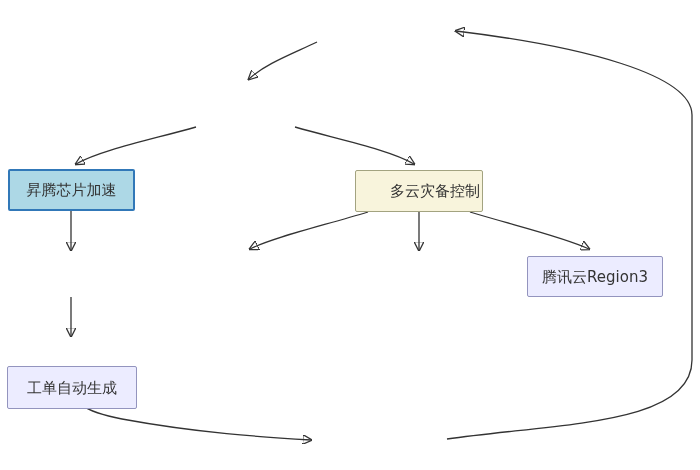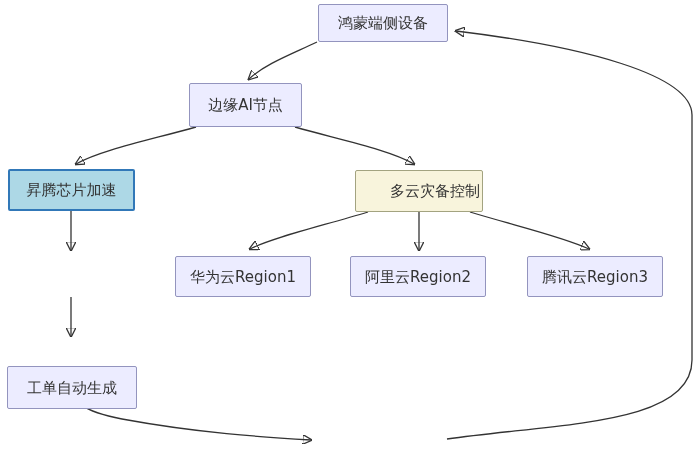--- a/index.html
+++ b/index.html
@@ -54,44 +54,32 @@
     <path d="M295,127 C341,140 390,150 414,164" marker-end="url(#arrow)"></path>
     <path d="M71,211 L71,250" marker-end="url(#arrow)"></path>
     <path d="M71,297 L71,336" marker-end="url(#arrow)"></path>
     <path d="M368,212 C322,226 274,237 250,249" marker-end="url(#arrow)"></path>
     <path d="M419,212 L419,250" marker-end="url(#arrow)"></path>
     <path d="M470,212 C516,226 564,237 589,249" marker-end="url(#arrow)"></path>
     <path d="M72,385 C72,402 82,411 122,419 C198,433 262,437 311,440" marker-end="url(#arrow)"></path>
     <path d="M447,439 C560,423 692,425 692,360 L692,115 C692,74 580,46 456,31" marker-end="url(#arrow)"></path>
   </svg>
 
-  <div class="node" style="left:318px;top:4px;width:130px;height:38px;">
-    <span>鸿蒙端侧设备</span>
-  </div>
 
-  <div class="node" style="left:189px;top:83px;width:113px;height:44px;">
-    <span>边缘AI节点</span>
-  </div>
 
   <div class="node blue" style="left:8px;top:169px;width:127px;height:42px;text-align:center;">
     <span>昇腾芯片加速</span>
   </div>
 
   <div class="node yellow" style="left:355px;top:170px;width:128px;height:42px;padding-left:32px;">
     <span>多云灾备控制</span>
   </div>
 
 
-  <div class="node" style="left:175px;top:256px;width:136px;height:41px;">
-    <span>华为云Region1</span>
-  </div>
 
-  <div class="node" style="left:350px;top:256px;width:136px;height:41px;">
-    <span>阿里云Region2</span>
-  </div>
 
   <div class="node" style="left:527px;top:256px;width:136px;height:41px;">
     <span>腾讯云Region3</span>
   </div>
 
   <div class="node" style="left:7px;top:342px;width:130px;height:43px;margin-top:24px;">
     <span>工单自动生成</span>
   </div>
 
 

